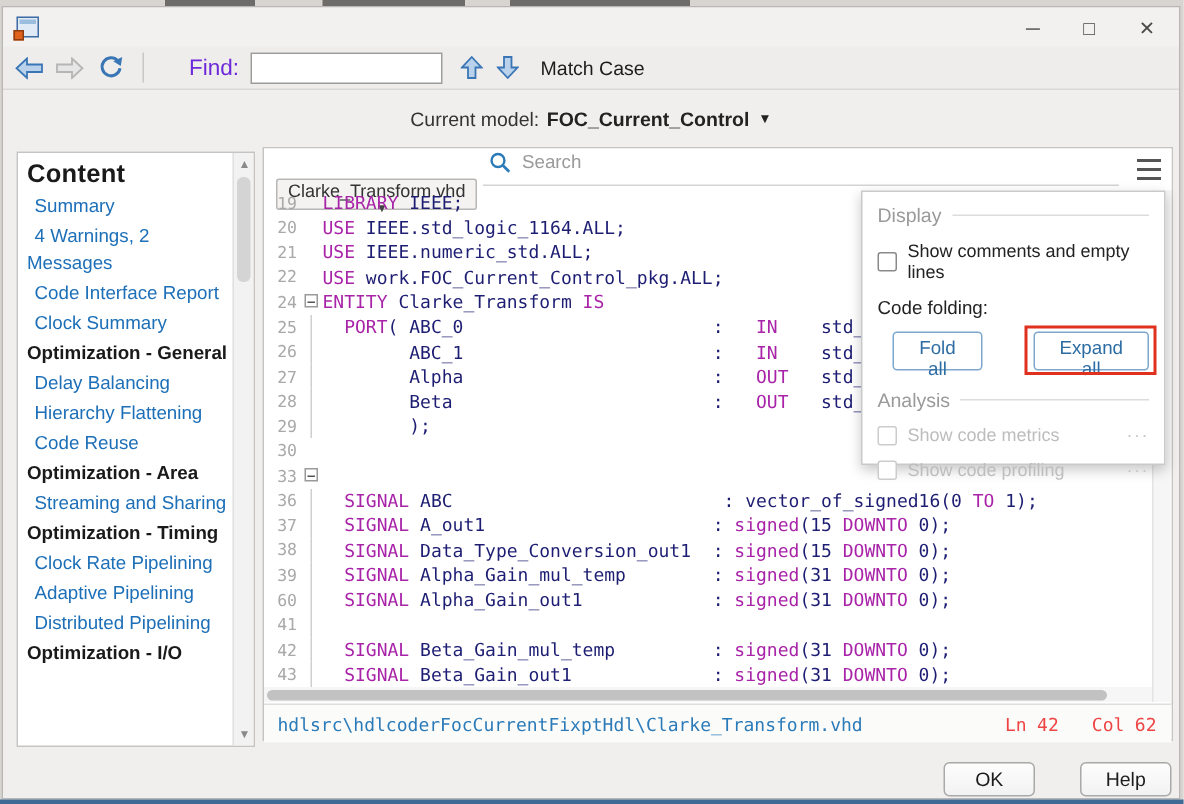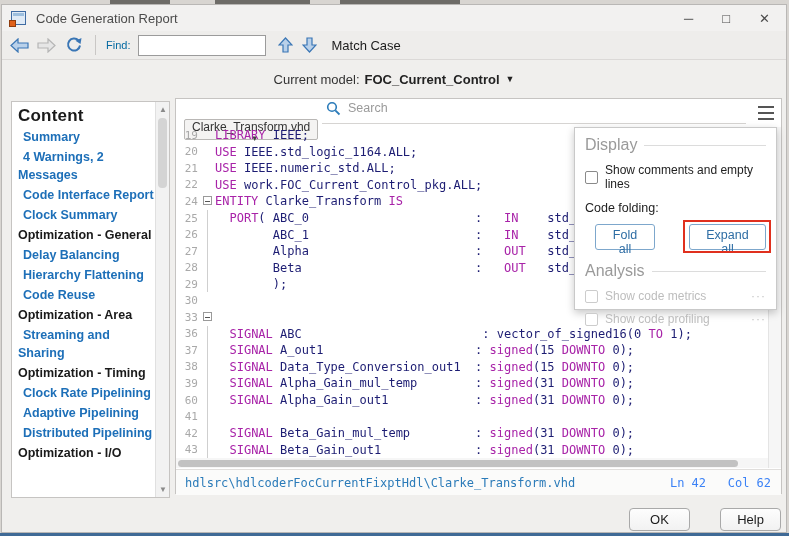--- a/index.html
+++ b/index.html
@@ -14,34 +14,34 @@
   .appicon .bar { position:absolute; left:1px; right:1px; top:1px; height:3px; background:#9cbede; }
   .appicon .orange { position:absolute; left:-3px; bottom:-3px; width:7px; height:7px; background:#e0611a; border:1px solid #8e3c0e; }
   .title { margin-left:10px; font-size:13px; color:#4b4b4b; }
   .wincontrols { margin-left:auto; display:flex; align-items:center; gap:29px; margin-right:16px; color:#4a4a4a; font-size:13px; }
   .wincontrols span { cursor:default; }
 
   
   .toolbar { position:absolute; left:0; top:26px; width:100%; height:29px; background:#eeedeb; border-bottom:1px solid #dbd9d7; display:flex; align-items:center; }
   .tb-icon { margin-left:8px; display:flex; align-items:center; }
   .tb-sep { width:1px; height:20px; background:#c9c7c5; margin:0 10px 0 12px; }
-  .find-label { font-size:11px; color:#0369a1; margin-right:8px; }
+  .find-label { font-size:15px; color:#6d28d9; margin-right:8px;margin-left:20px; }
   .find-input { width:128px; height:21px; border:1px solid #9b9b9b; background:#fff; font-size:12px; padding:0 4px; outline:none; }
   .match-case { font-size:13px; color:#1c1c1c; margin-left:14px; }
 
   
   .modelbar { position:absolute; left:0; top:55px; width:100%; height:38px; display:flex; align-items:center; justify-content:center; font-size:13px; color:#333; }
   .modelbar b { color:#222; margin-left:5px; }
   .modelbar .dd { font-size:9px; color:#222; margin-left:6px; }
 
   
   .sidebar { position:absolute; left:9px; top:96px; width:159px; height:397px; background:#fff; border:1px solid #c6c4c2; overflow:hidden; }
   .sb-inner { position:absolute; left:6px; top:4px; width:136px; }
   .sb-title { font-size:17px; font-weight:bold; color:#1a1a1a; letter-spacing:0.2px; }
-  .sb-link { font-size:12.5px; font-weight:bold; color:var(--link); line-height:18px; text-indent:5px; margin-top:2px; cursor:pointer; }
+  .sb-link { font-size:12.5px; font-weight:normal; color:var(--link); line-height:18px; text-indent:5px; margin-top:2px; cursor:pointer; }
   .sb-header { font-size:12.5px; font-weight:bold; color:#1a1a1a; line-height:18px; margin-top:2px; }
   .sb-scroll { position:absolute; right:0; top:0; width:14px; height:100%; background:#f2f2f2; border-left:1px solid #e0e0e0; }
   .sb-scroll .arr { position:absolute; left:0; width:14px; text-align:center; font-size:8px; color:#8a8a8a; }
   .sb-scroll .up { top:3px; } .sb-scroll .down { bottom:3px; }
   .sb-scroll .thumb { position:absolute; left:2px; top:16px; width:9px; height:70px; background:#d4d4d4; border-radius:4px; }
 
   
   .codepanel { position:absolute; left:173px; top:93px; width:607px; height:396px; background:#fff; border:1px solid #c6c4c2; }
   .cp-toolbar { position:absolute; left:0; top:0; width:100%; height:28px; background:#fff; }
   .file-dd { position:absolute; left:8px; top:20px; height:21px; background:#f4f3f2; border:1px solid #b9b7b5; border-radius:2px; display:flex; align-items:center; padding:0 7px; font-size:12px; color:#333; cursor:pointer;flex-direction:column; }
@@ -62,25 +62,25 @@
   .foldbox::before { content:""; position:absolute; left:1px; right:1px; top:50%; height:1px; background:#555; }
   .codeln { white-space:pre; font:12px "DejaVu Sans Mono",monospace; }
   .k { color:var(--keyword); } .d { color:var(--codetext); }
 
   .hscroll { position:absolute; left:0; top:359px; width:592px; height:10px; background:#f6f6f6; }
   .hscroll .thumb { position:absolute; left:2px; top:1.5px; height:7px; width:560px; background:#c2c2c2; border-radius:4px; }
   .vscroll { position:absolute; right:0; top:28px; width:13px; height:341px; background:#f6f6f6; border-left:1px solid #e4e4e4; }
 
   .statusbar { position:absolute; left:0; top:370px; width:100%; height:26px; background:#fbfbfa; border-top:1px solid #e0dedc; display:flex; align-items:center; font:12px "DejaVu Sans Mono",monospace; }
   .status-path { color:var(--statuspath); margin-left:9px; }
-  .status-pos { margin-left:auto; margin-right:10px; color:#3b82f6; display:flex; gap:7px; }
+  .status-pos { margin-left:auto; margin-right:10px; color:#ef4444; display:flex; gap:7px; }
 
   
   .popup { position:absolute; left:572px; top:122px; width:203px; height:183px; background:#fff; border:1px solid #c9c9c9; box-shadow:0 3px 8px rgba(0,0,0,.22); z-index:10; padding:8px 10px; }
-  .sect { display:flex; align-items:center; color:#9a9a9a; font-size:16px; }
+  .sect { display:flex; align-items:center; color:#9a9a9a; font-size:13px; }
   .sect .line { flex:1; height:1px; background:#dcdcdc; margin-left:7px; }
   .chkrow { display:flex; align-items:center; margin-top:9px; }
   .chk { width:13px; height:13px; border:1px solid #8a8a8a; border-radius:2px; background:#fff; flex:none; cursor:pointer; }
   .chk.dis { border-color:#cccccc; cursor:default; }
   .chkrow label { font-size:12px; color:#222; margin-left:7px; }
   .chkrow.dis label { color:#bdbdbd; }
   .dots { margin-left:auto; color:#c4c4c4; font-size:12px; letter-spacing:1px; }
   .foldlabel { font-size:12.5px; color:#222; margin-top:10px; }
   .btnrow { display:flex; margin-top:9px; position:relative; height:26px; }
   .pbtn { font-size:12.5px; color:var(--btnblue); background:#fff; border:1px solid #7da7cc; border-radius:3px; padding:3px 10px; cursor:pointer; font-family:"Liberation Sans",sans-serif; }
@@ -103,21 +103,20 @@
 <div class="smudge" style="left:215px;width:95px;"></div>
 <div class="smudge" style="left:340px;width:120px;"></div>
 
 <div class="window">
 
   <div class="titlebar">
     <div class="appicon">
         <span class="bar"></span>
         <span class="orange"></span>
       </div>
-    <span class="title">Code Generation Report</span>
     <div class="wincontrols">
       <span>─</span>
       <span>□</span>
       <span>✕</span>
     </div>
   </div>
 
   <div class="toolbar">
     <span class="tb-icon">
       <svg width="19" height="15" viewBox="0 0 19 15">

